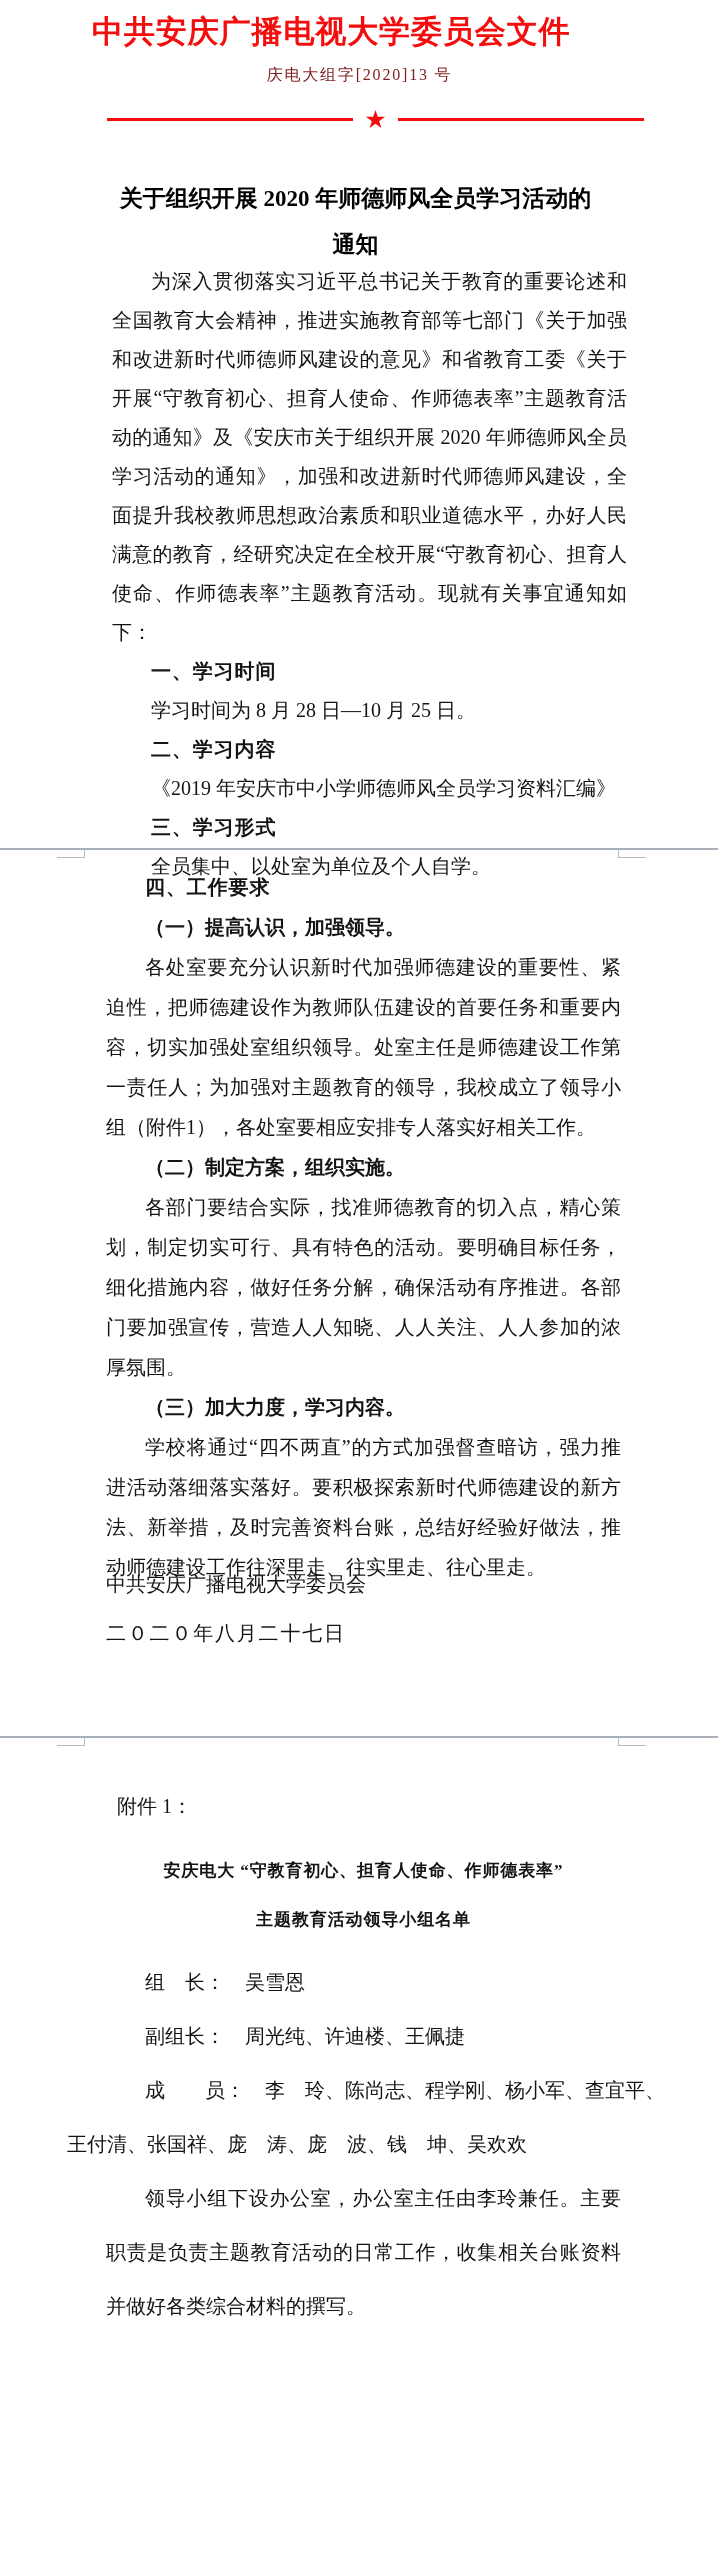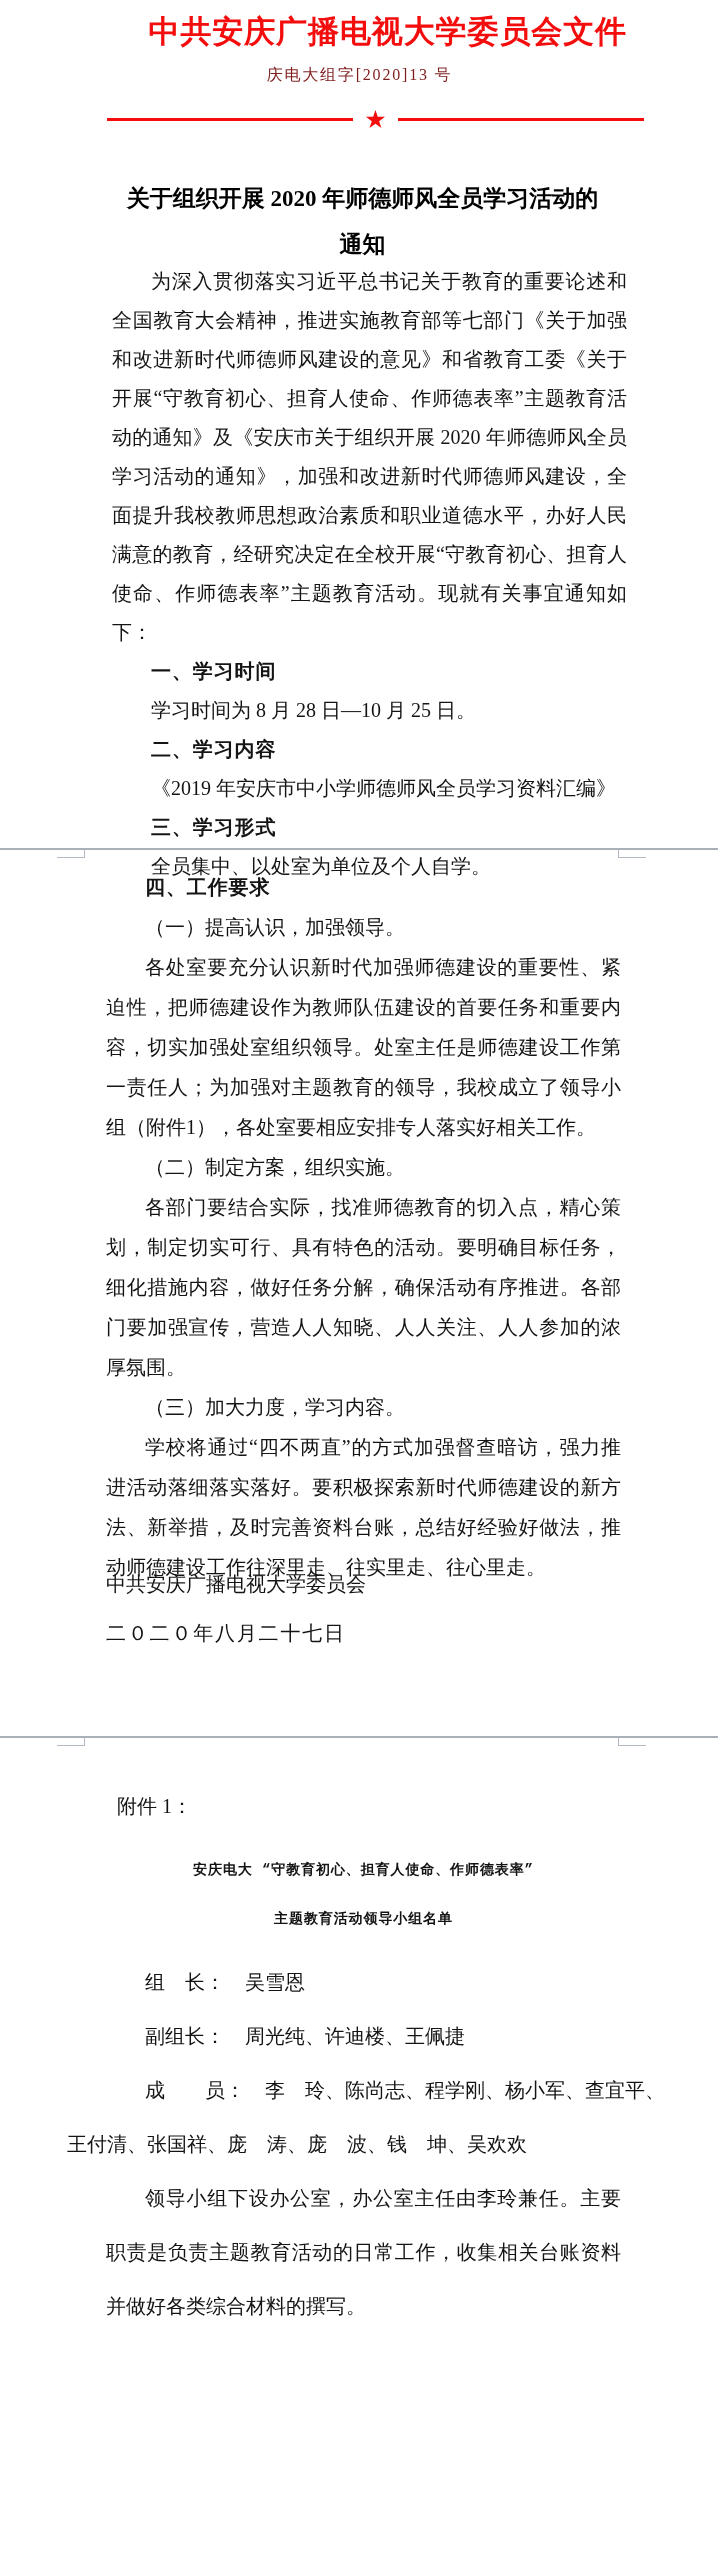--- a/index.html
+++ b/index.html
@@ -4,53 +4,53 @@
 <style>
   html,body { margin:0; padding:0; background:#ffffff; }
   .canvas {
     position:relative; width:718px; height:2576px; margin:0 auto;
     background:#ffffff; color:#141414; overflow:hidden;
     font-family:"Liberation Serif","DejaVu Serif",serif;
   }
   
   .org-title {
     position:absolute; top:10.8px; left:92px; width:535px;
-    text-align:right; font-size:31px; font-weight:700;
+    text-align:left; font-size:31px; font-weight:700;
     color:#f40d0d; letter-spacing:0.9px; white-space:nowrap;
   }
   .doc-no {
     position:absolute; top:65px; left:92px; width:535px;
     text-align:center; font-size:16px; color:#7f1d1d; letter-spacing:1.8px;
   }
   .red-rule {
     position:absolute; top:106px; left:107px; width:537px; height:27px;
     display:flex; align-items:center;
   }
   .red-rule .seg { flex:1; height:2.7px; background:#f40d0d; }
   .red-rule .star {
     color:#f40d0d; font-size:25px; line-height:25px; margin:0 11.7px;
     font-family:"DejaVu Sans",sans-serif;
   }
   
   .doc-title {
-    position:absolute; top:176px; left:105px; width:515px;
+    position:absolute; top:176px; left:98px; width:515px;
     text-align:center; font-size:23px; font-weight:700;
     line-height:46px; color:#000;
   }
   
   .body1 { position:absolute; top:262px;  left:112px; width:515px; font-size:20px; line-height:39px; }
   .body2 { position:absolute; top:867px;  left:106px; width:515px; font-size:20px; line-height:40px; }
   .body3 { position:absolute; top:1775px; left:106px; width:515px; font-size:20px; line-height:54px; }
   .para { text-indent:39px; text-align:justify; margin:0; }
   .h-sans {
     text-indent:39px; font-weight:700; margin:0;
     font-family:"Liberation Sans","DejaVu Sans",sans-serif;
     letter-spacing:0.9px;
   }
-  .h-sub { text-indent:39px; font-weight:400; margin:0; }
+  .h-sub { text-indent:39px; font-weight:700; margin:0; }
   .one-line { text-indent:39px; margin:0; }
   
   .signature {
     position:absolute; top:1564px; left:106px; width:515px;
     text-align:left; font-size:20px; line-height:40px;
   }
   .signature .date { padding-right:36px; margin-top:9px; letter-spacing:1.8px; }
   
   .pagebreak { position:absolute; left:0; width:718px; height:10.8px; }
   .pagebreak .line { position:absolute; left:0; top:0; width:718px; height:1.8px; background:#a9b0b8; }
@@ -61,22 +61,22 @@
   .pagebreak .corner-right {
     position:absolute; left:618px; top:1.8px; width:27px; height:7.2px;
     border-left:1.8px solid #b3b9c0; border-bottom:1.8px solid #b3b9c0;
   }
   .pb1 { top:848px; }
   .pb2 { top:1736px; }
   
   .attach-label { line-height:40px; margin:11px; }
   .attach-h {
     text-align:center; font-weight:700; line-height:49px; margin:0;
-    font-family:Liberation Mono, monospace;
-    font-size:14px; letter-spacing:0.9px;
+    font-family:Liberation Serif, serif;
+    font-size:17px; letter-spacing:0.9px;
   }
   .attach-h.first { margin-top:20px; }
   .roster { margin-top:10.8px; }
   .roster-line { text-indent:39px; margin:0; white-space:nowrap; }
   .roster-line.hang { text-indent:0; margin-left:-39px; }
 </style>
 </head>
 <body>
 
 <div class="canvas">

